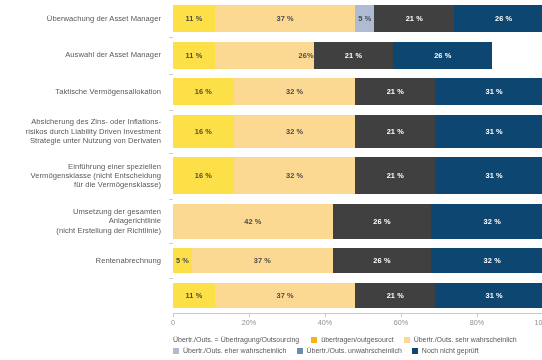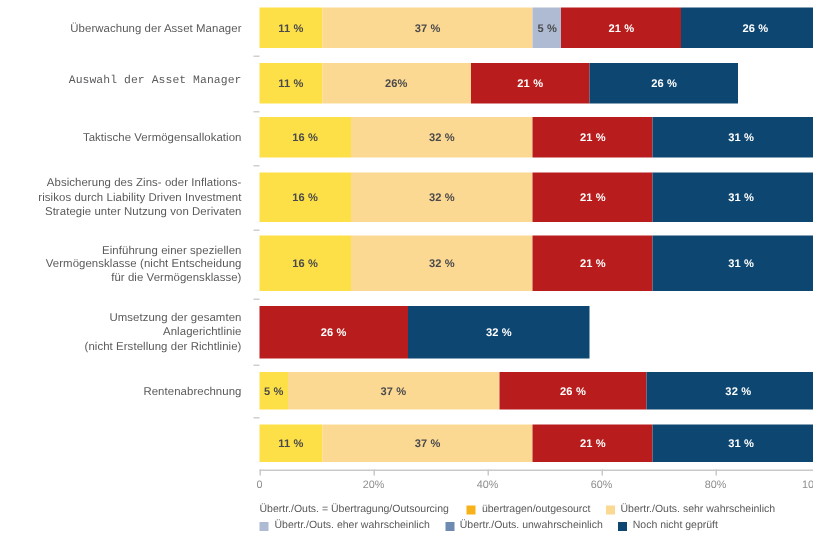--- a/index.html
+++ b/index.html
@@ -59,21 +59,21 @@
   }
   .seg span{
     font-size:7.4px;
     font-weight:bold;
     letter-spacing:0.1px;
     white-space:nowrap;
   }
   .seg.s0{background:#fde047;}
   .seg.s1{background:#fcd993;}
   .seg.s2{background:#aebbd2;}
-  .seg.s3{background:#b91c1c;}
+  .seg.s3{background:#404040;}
   .seg.s4{background:#0d4671;}
   .seg.s0 span,.seg.s1 span,.seg.s2 span{color:#4a4a4c;}
   .seg.s3 span,.seg.s4 span{color:#ffffff;}
 
   
   .axis-line{
     position:absolute;
     left:157px; top:313px;
     width:380px; height:1px;
     background:#c9c9c9;
@@ -137,21 +137,21 @@
 </style>
 </head>
 <body>
 
 <div id="chart">
 
   <div class="label-col">
       <div class="lrow" style="top: 0px; height: 27.0191px;">
         <div class="cat-label">Überwachung der Asset Manager</div>
       </div>
-      <div class="lrow" style="top: 36.6688px; height: 27.0191px; font-family: Liberation Mono, monospace;">
+      <div class="lrow" style="top: 36.6688px; height: 27.0191px;">
         <div class="cat-label">Auswahl der Asset Manager</div>
       </div>
       <div class="lrow" style="top: 73.3376px; height: 27.0191px;">
         <div class="cat-label">Taktische Vermögensallokation</div>
       </div>
       <div class="lrow" style="top: 110.006px; height: 32.8089px;">
         <div class="cat-label">Absicherung des Zins- oder Inflations-
 risikos durch Liability Driven Investment
 Strategie unter Nutzung von Derivaten</div>
       </div>
@@ -184,21 +184,21 @@
           <span>21 %</span>
         </div>
         <div class="seg s4" style="width: 98.8px;">
           <span>26 %</span>
         </div>
       </div>
       <div class="row" style="top: 36.6688px; height: 27.0191px;">
         <div class="seg s0" style="width: 41.8px;">
           <span>11 %</span>
         </div>
-        <div class="seg s1" style="width: 98.8px;">
+        <div class="seg s1" style="width: 98.8px; justify-content: flex-end;">
           <span>26%</span>
         </div>
         <div class="seg s3" style="width: 79.8px;">
           <span>21 %</span>
         </div>
         <div class="seg s4" style="width: 98.8px;">
           <span>26 %</span>
         </div>
       </div>
       <div class="row" style="top: 73.3376px; height: 27.0191px;">
@@ -237,20 +237,23 @@
           <span>32 %</span>
         </div>
         <div class="seg s3" style="width: 79.8px;">
           <span>21 %</span>
         </div>
         <div class="seg s4" style="width: 117.8px;">
           <span>31 %</span>
         </div>
       </div>
       <div class="row" style="top: 198.783px; height: 34.7389px;">
+        <div class="seg s1" style="width: 159.6px;">
+          <span>42 %</span>
+        </div>
         <div class="seg s3" style="width: 98.8px;">
           <span>26 %</span>
         </div>
         <div class="seg s4" style="width: 121.6px;">
           <span>32 %</span>
         </div>
       </div>
       <div class="row" style="top: 243.172px; height: 25.0892px;">
         <div class="seg s0" style="width: 19px;">
           <span>5 %</span>

